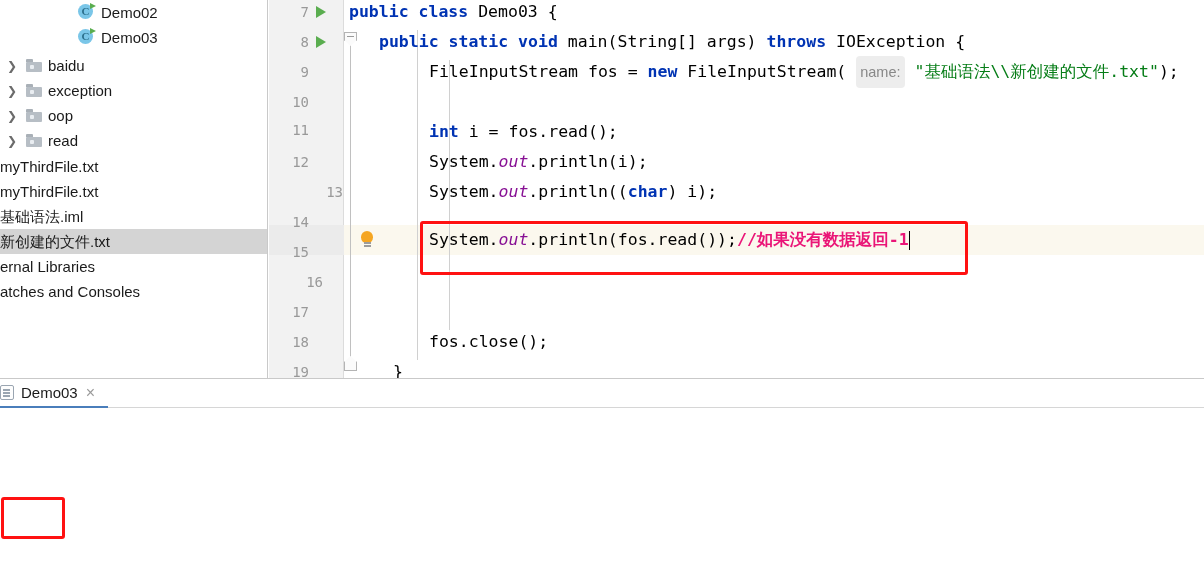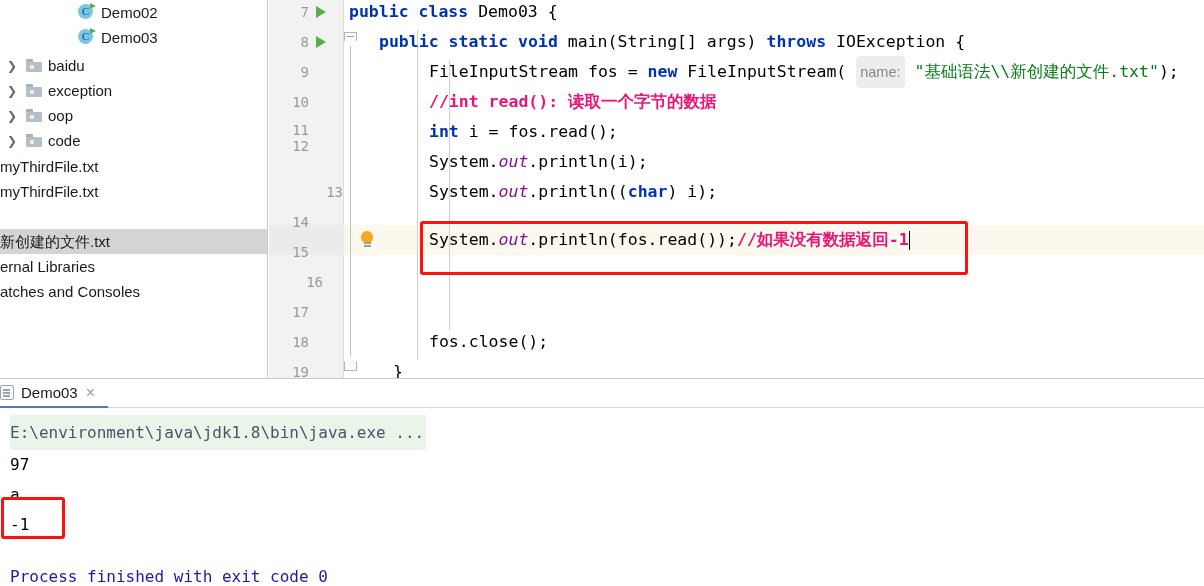--- a/index.html
+++ b/index.html
@@ -340,31 +340,34 @@
 
     <div class="tree-row" style="top:128px;position:absolute;left:0;width:268px;padding-left:4px;">
       <span class="tree-chevron">❯</span>
       <span class="tree-ico" style="margin-left:6px;">
         <span class="ico-folder">
             <span class="tab"></span>
             <span class="body"></span>
             <span class="dot"></span>
           </span>
       </span>
-      <span class="tree-label">code</span>
+      <span class="tree-label">read</span>
     </div>
 
     <div class="tree-row" style="top:154px;position:absolute;left:0;width:268px;padding-left:0px;">
       <span class="tree-label">myThirdFile.txt</span>
     </div>
 
     <div class="tree-row" style="top:179px;position:absolute;left:0;width:268px;padding-left:0px;">
       <span class="tree-label">myThirdFile.txt</span>
     </div>
 
+    <div class="tree-row" style="top:204px;position:absolute;left:0;width:268px;padding-left:0px;">
+      <span class="tree-label">基础语法.iml</span>
+    </div>
 
     <div class="tree-row selected" style="top:229px;position:absolute;left:0;width:284px;padding-left:0px;">
       <span class="tree-label">新创建的文件.txt</span>
     </div>
 
     <div class="tree-row" style="top:254px;position:absolute;left:0;width:268px;padding-left:0px;">
       <span class="tree-label">ernal Libraries</span>
     </div>
 
     <div class="tree-row" style="top:279px;position:absolute;left:0;width:268px;padding-left:0px;">
@@ -389,21 +392,21 @@
     </div>
     <div class="gutter-row" style="top:57px;">
       <span class="lnum">9</span>
     </div>
     <div class="gutter-row" style="top:87px;">
       <span class="lnum">10</span>
     </div>
     <div class="gutter-row" style="top:115px;">
       <span class="lnum">11</span>
     </div>
-    <div class="gutter-row" style="top:131px;">
+    <div class="gutter-row" style="top:147px;">
       <span class="lnum">12</span>
     </div>
     <div class="gutter-row" style="top:177px;margin-left:34px;">
       <span class="lnum">13</span>
     </div>
     <div class="gutter-row" style="top:207px;">
       <span class="lnum">14</span>
     </div>
     <div class="gutter-row" style="top:237px;">
       <span class="lnum">15</span>
@@ -446,23 +449,20 @@
     </div>
 
     <div class="code-line" style="top:27px; left:110px;">
       <span class="kw">public</span><span class="plain"> </span><span class="kw">static</span><span class="plain"> </span><span class="kw">void</span><span class="plain"> </span><span class="plain">main</span><span class="plain">(String[] args)</span><span class="plain"> </span><span class="kw">throws</span><span class="plain"> </span><span class="plain">IOException</span><span class="plain"> </span><span class="plain">{</span>
     </div>
 
     <div class="code-line" style="top:57px; left:160px;">
       <span class="plain">FileInputStream</span><span class="plain"> fos = </span><span class="kw">new</span><span class="plain"> FileInputStream(</span><span class="plain"> </span><span class="hint">name:</span><span class="plain"> </span><span class="str">"基础语法\\新创建的文件.txt"</span><span class="plain">);</span>
     </div>
 
-    <div class="code-line" style="top:87px; left:160px;">
-      <span class="cmt">//int read(): 读取一个字节的数据</span>
-    </div>
 
     <div class="code-line" style="top:117px; left:160px;justify-content:flex-end;">
       <span class="kw">int</span><span class="plain"> i = fos.read();</span>
     </div>
 
     <div class="code-line" style="top:147px; left:160px;">
       <span class="plain">System.</span><span class="fld">out</span><span class="plain">.println(i);</span>
     </div>
 
     <div class="code-line" style="top:177px; left:160px;">
@@ -487,34 +487,17 @@
 
   <div id="console-pane">
     <div id="console-tabbar">
       <div class="ctab active" style="left:0px; padding-left:0px; width:108px;">
         <span class="ctab-ico"></span>
         <span>Demo03</span>
         <span class="ctab-close">×</span>
       </div>
     </div>
 
-    <div id="console-body">
-      <div class="con-line" style="top:8px;">
-        <span class="con-cmd">E:\environment\java\jdk1.8\bin\java.exe ...</span>
-      </div>
-      <div class="con-line" style="top:40px;">
-        <span class="con-out">97</span>
-      </div>
-      <div class="con-line" style="top:70px;">
-        <span class="con-out">a</span>
-      </div>
-      <div class="con-line" style="top:100px;">
-        <span class="con-out">-1</span>
-      </div>
-      <div class="con-line" style="top:152px;">
-        <span class="con-exit">Process finished with exit code 0</span>
-      </div>
-    </div>
   </div>
 
   <div class="red-rect" style="left:1px; top:497px; width:64px; height:42px;"></div>
 
 </div>
 
 </body></html>

